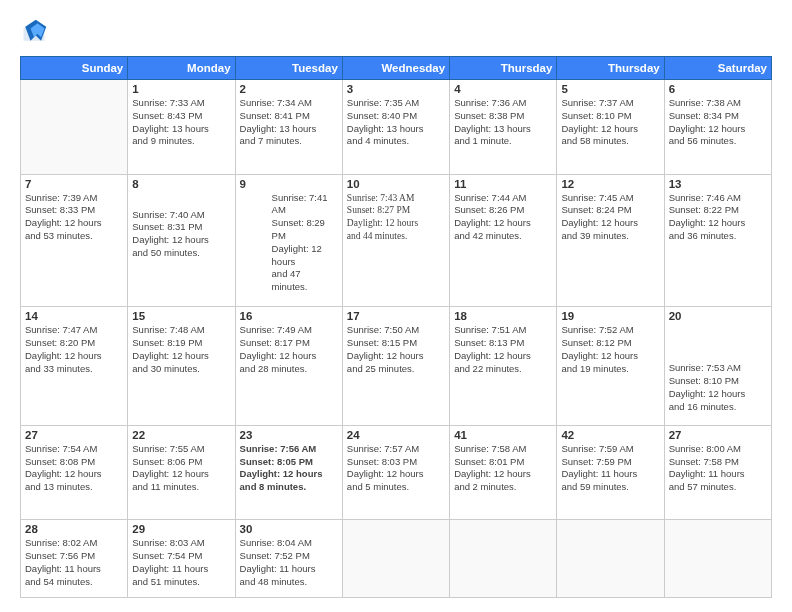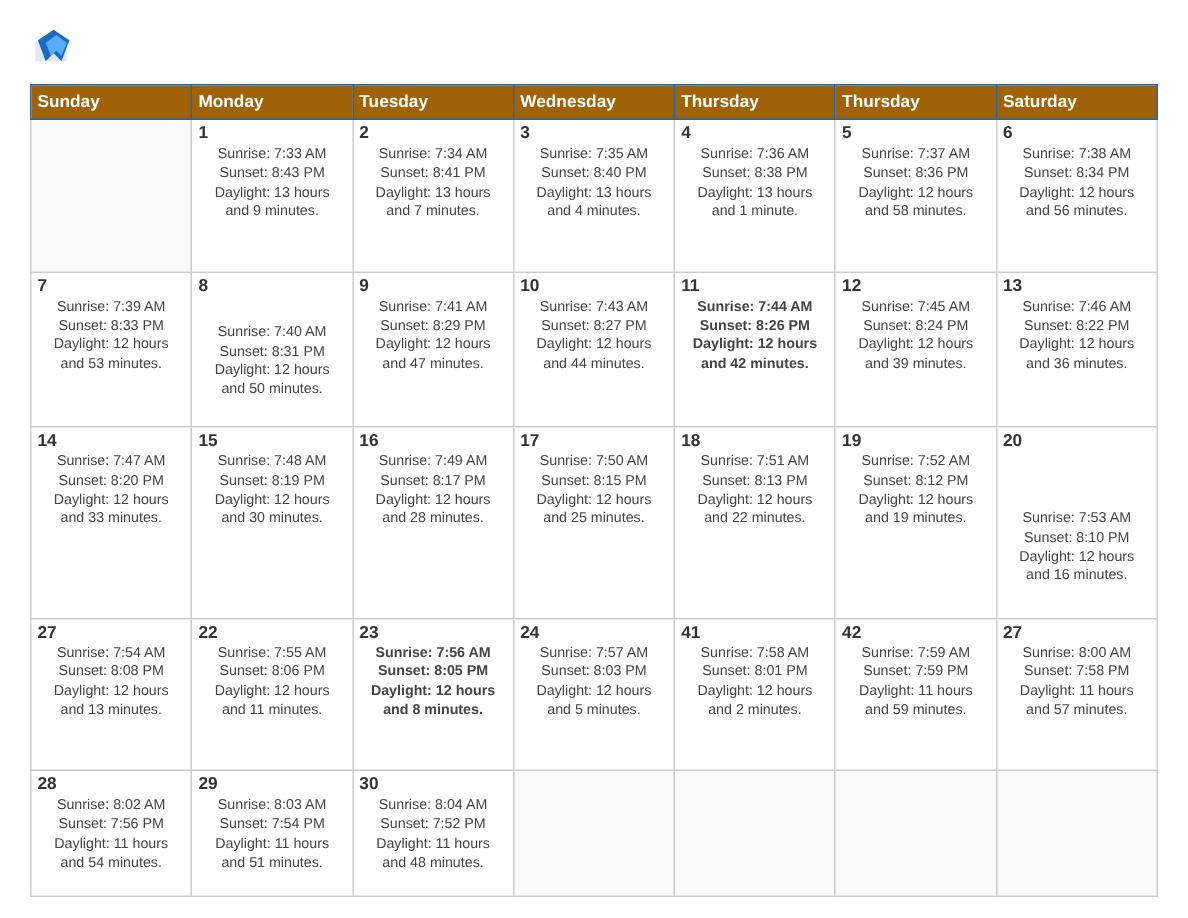--- a/index.html
+++ b/index.html
@@ -56,26 +56,26 @@
       color: #555;
     }
     .calendar {
       flex: 1;
       border: 1px solid #ccc;
       border-collapse: collapse;
       width: 100%;
       table-layout: fixed;
     }
     .calendar th {
-      background: #a16207;
+      background: #3b82f6;
       color: #fff;
       font-size: 11.5px;
       font-weight: bold;
       padding: 5px 4px;
-      text-align: left;
+      text-align: right;
       border: 1px solid #2266aa;
     }
     .calendar td {
       vertical-align: top;
       border: 1px solid #ccc;
       padding: 3px 4px;
       height: 88px;
     }
     .calendar td.empty {
       background: #f9f9f9;
@@ -83,21 +83,20 @@
     .day-number {
       font-size: 11.5px;
       font-weight: bold;
       color: #333;
       margin-bottom: 2px;
     }
     .day-info {
       font-size: 9.5px;
       color: #444;
       line-height: 1.35;
-      text-align: center;
     }
     .last-row td {
       height: 72px;
     }
   </style>
 </head>
 <body>
 
 <div class="page">
   <div class="header">
@@ -158,21 +157,21 @@
           <td>
             <div class="day-number">4</div>
             <div class="day-info" style="white-space: pre-line;">Sunrise: 7:36 AM
 Sunset: 8:38 PM
 Daylight: 13 hours
 and 1 minute.</div>
           </td>
           <td>
             <div class="day-number">5</div>
             <div class="day-info" style="white-space: pre-line;">Sunrise: 7:37 AM
-Sunset: 8:36 PM
+Sunset: 8:10 PM
 Daylight: 12 hours
 and 58 minutes.</div>
           </td>
           <td>
             <div class="day-number">6</div>
             <div class="day-info" style="white-space: pre-line;">Sunrise: 7:38 AM
 Sunset: 8:34 PM
 Daylight: 12 hours
 and 56 minutes.</div>
           </td>
@@ -187,35 +186,35 @@
           </td>
           <td>
             <div class="day-number">8</div>
             <div class="day-info" style="white-space: pre-line; margin-top: 19px;">Sunrise: 7:40 AM
 Sunset: 8:31 PM
 Daylight: 12 hours
 and 50 minutes.</div>
           </td>
           <td>
             <div class="day-number">9</div>
-            <div class="day-info" style="white-space: pre-line;">Sunrise: 7:41 AM
+            <div class="day-info" style="white-space: pre-line; margin-left: 32px;">Sunrise: 7:41 AM
 Sunset: 8:29 PM
 Daylight: 12 hours
 and 47 minutes.</div>
           </td>
           <td>
             <div class="day-number">10</div>
-            <div class="day-info" style="white-space: pre-line;">Sunrise: 7:43 AM
+            <div class="day-info" style="white-space: pre-line; font-family: Liberation Serif, serif;">Sunrise: 7:43 AM
 Sunset: 8:27 PM
 Daylight: 12 hours
 and 44 minutes.</div>
           </td>
           <td>
             <div class="day-number">11</div>
-            <div class="day-info" style="white-space: pre-line; font-weight: bold;">Sunrise: 7:44 AM
+            <div class="day-info" style="white-space: pre-line;">Sunrise: 7:44 AM
 Sunset: 8:26 PM
 Daylight: 12 hours
 and 42 minutes.</div>
           </td>
           <td>
             <div class="day-number">12</div>
             <div class="day-info" style="white-space: pre-line;">Sunrise: 7:45 AM
 Sunset: 8:24 PM
 Daylight: 12 hours
 and 39 minutes.</div>

